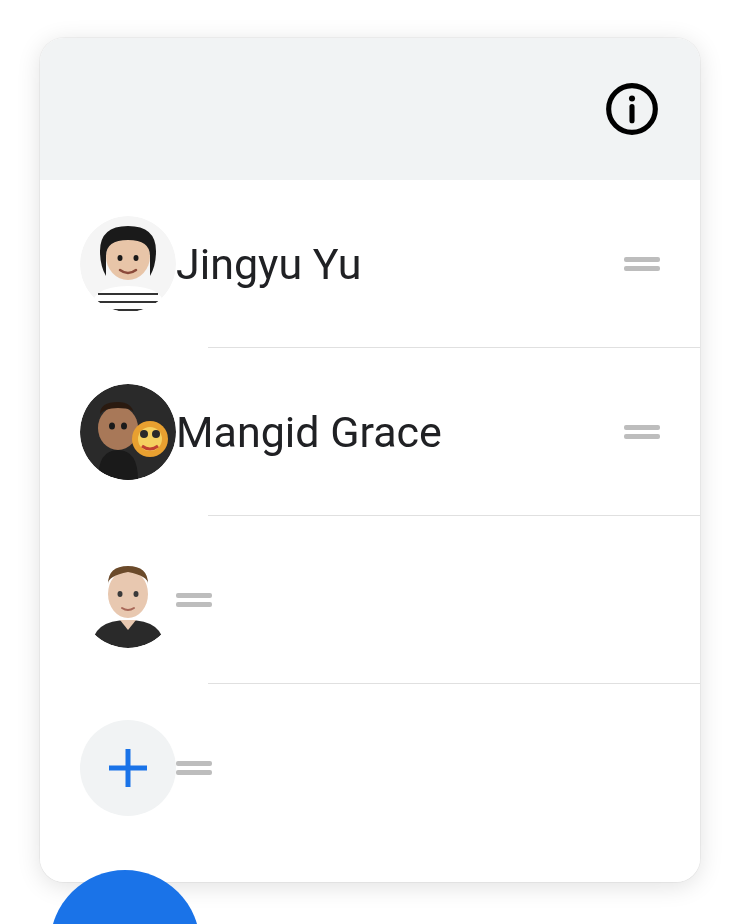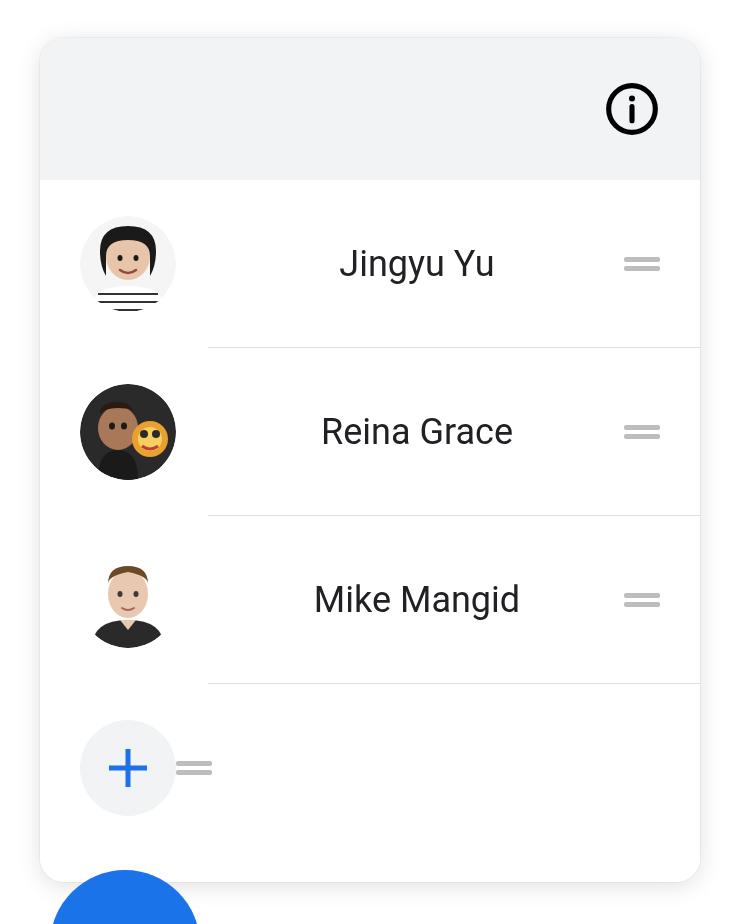--- a/index.html
+++ b/index.html
@@ -79,26 +79,24 @@
       align-items: center;
       justify-content: center;
     }
     
     .avatar svg {
       width: 100%;
       height: 100%;
     }
     
     .item-label {
-      margin-left: 34px;
-      font-size: 36px;
+      font-size: 43px;
       color: #202124;
       flex: 1;
       font-weight: 400;
-      text-align: center;
     }
     
     .drag-handle {
       width: 36px;
       height: 14px;
       display: flex;
       flex-direction: column;
       justify-content: space-between;
       cursor: grab;
     }
@@ -208,21 +206,21 @@
             <path d="M 20 30 Q 20 18 38 18 Q 52 18 54 30 Q 54 24 38 24 Q 24 24 20 30 Z" fill="#2a1a10"></path>
             <path d="M 18 96 Q 18 66 38 66 Q 58 66 58 96 Z" fill="#1a1a1a"></path>
             <circle cx="70" cy="55" r="18" fill="#e8a030"></circle>
             <circle cx="70" cy="55" r="12" fill="#f5d060"></circle>
             <circle cx="64" cy="50" r="4" fill="#2a2a2a"></circle>
             <circle cx="76" cy="50" r="4" fill="#2a2a2a"></circle>
             <path d="M 62 62 Q 70 68 78 62" stroke="#c04030" stroke-width="3" fill="none"></path>
           </g>
         </svg>
       </div>
-      <span class="item-label">Reina Grace</span>
+      <span class="item-label">Mangid Grace</span>
       <div class="drag-handle">
         <div class="bar"></div>
         <div class="bar"></div>
       </div>
       <div class="divider"></div>
     </div>
 
     <div class="list-item">
       <div class="avatar">
         <svg viewBox="0 0 96 96">
@@ -236,21 +234,20 @@
             <ellipse cx="48" cy="42" rx="20" ry="24" fill="#e8c8b0"></ellipse>
             <path d="M 28 32 Q 28 14 48 14 Q 68 14 68 32 Q 68 24 48 20 Q 28 24 28 32 Z" fill="#6b4a2a"></path>
             <ellipse cx="40" cy="42" rx="2.5" ry="3" fill="#3a3a3a"></ellipse>
             <ellipse cx="56" cy="42" rx="2.5" ry="3" fill="#3a3a3a"></ellipse>
             <path d="M 42 56 Q 48 60 54 56" stroke="#a86858" stroke-width="2" fill="none" stroke-linecap="round"></path>
             <path d="M 12 96 Q 12 68 48 68 Q 84 68 84 96 Z" fill="#2a2a2a"></path>
             <path d="M 40 68 L 48 78 L 56 68 Z" fill="#e8c8b0"></path>
           </g>
         </svg>
       </div>
-      <span class="item-label">Mike Mangid</span>
       <div class="drag-handle">
         <div class="bar"></div>
         <div class="bar"></div>
       </div>
       <div class="divider"></div>
     </div>
 
     <div class="list-item">
       <div class="add-icon-circle">
         <svg width="50" height="50" viewBox="0 0 50 50">

